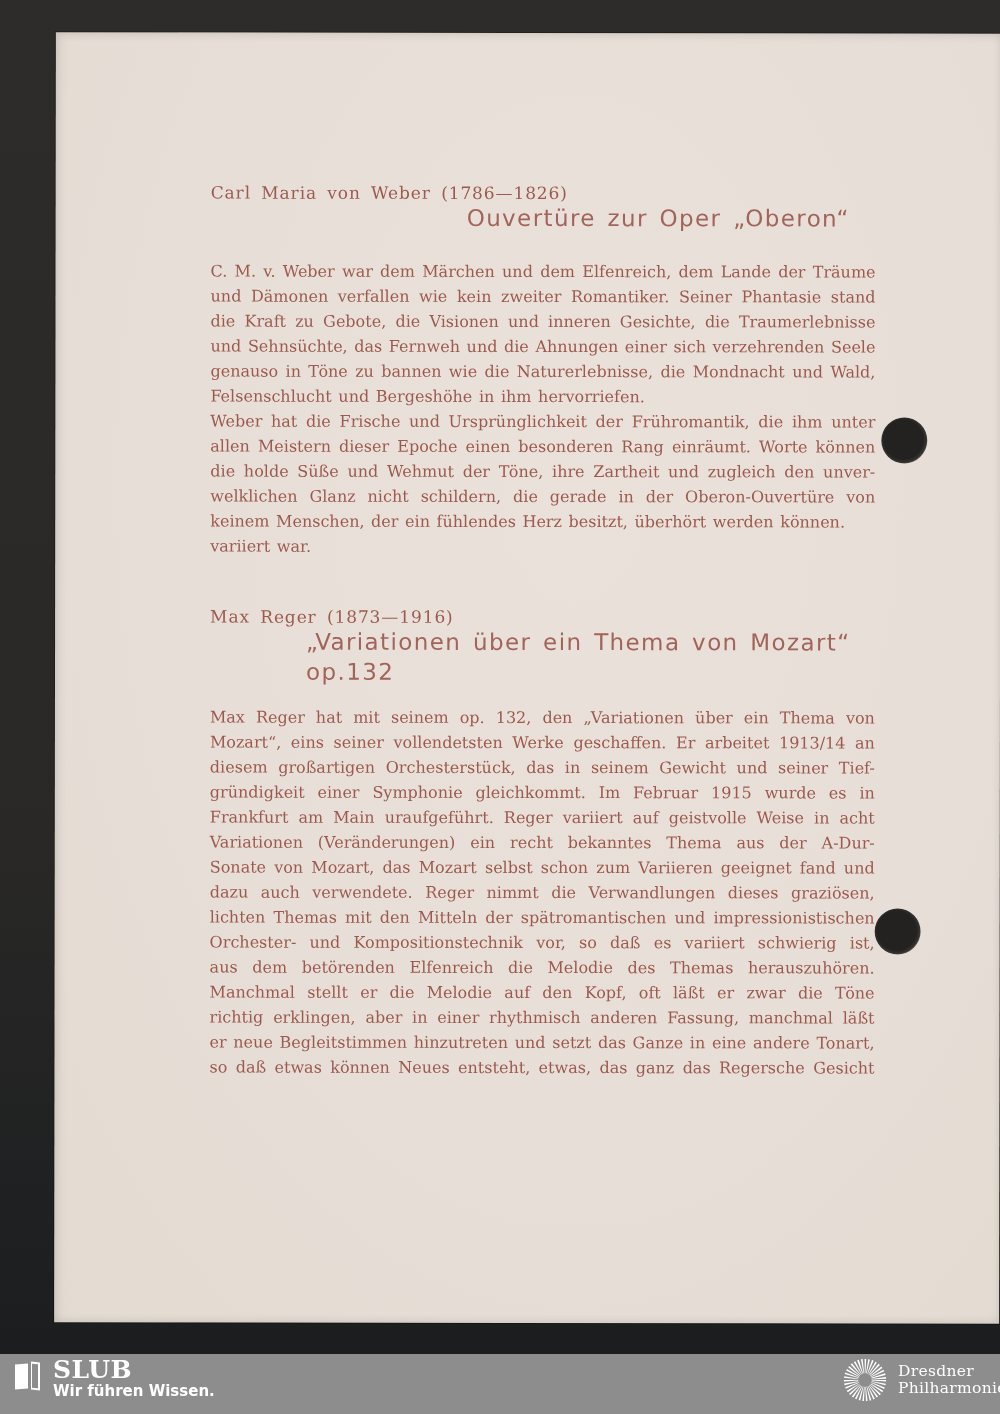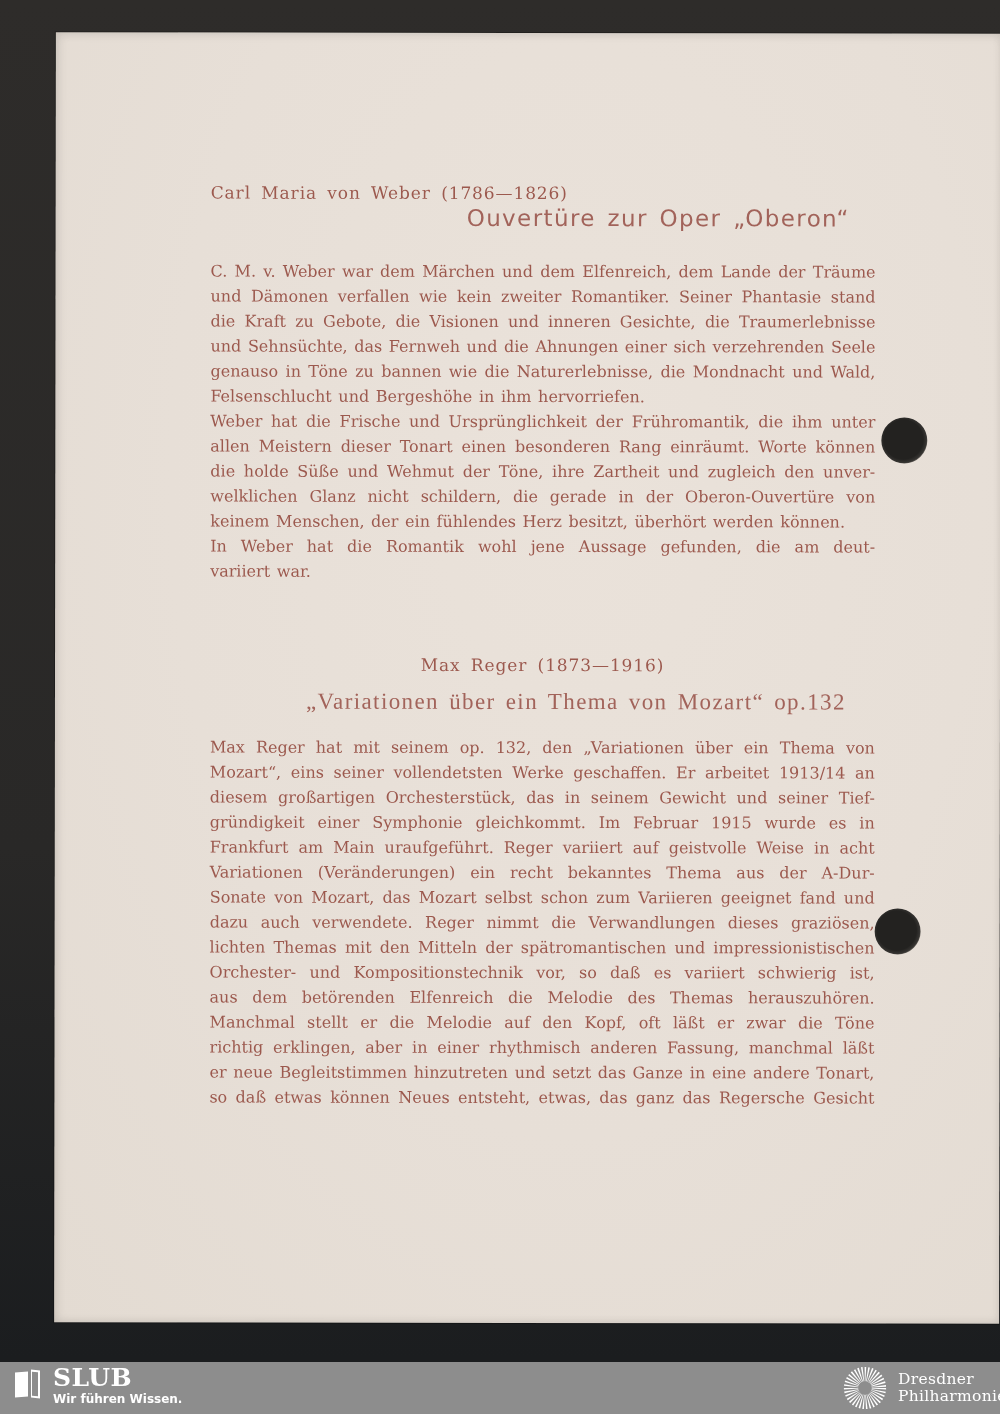--- a/index.html
+++ b/index.html
@@ -7,44 +7,44 @@
          background:linear-gradient(180deg,#2e2c2a 0%,#292827 60%,#1b1d1f 96%);
          font-family:"DejaVu Serif",serif;}
   
   .page{position:absolute;left:55px;top:33px;width:945px;height:1290px;
         background:radial-gradient(ellipse at 55% 35%, #eae2da 0%, #e7dfd7 55%, #e3dbd2 100%);
         box-shadow:inset 4px 0 10px rgba(0,0,0,.07), inset 0 4px 8px rgba(0,0,0,.05),
                    inset -2px -3px 8px rgba(0,0,0,.04), 0 0 0 1px rgba(0,0,0,.25);
         transform:rotate(.08deg);}
   .content{position:absolute;left:155px;top:0;width:665px;color:#9c594e;}
   .composer{margin-top:150px;font-size:17px;line-height:20px;letter-spacing:.9px;word-spacing:4px;}
-  .composer.second{margin-top:71px;text-align:center;}
+  .composer.second{margin-top:48px;}
   .work-title{font-family:"DejaVu Sans",sans-serif;font-weight:400;color:#a2635a;
               font-size:23px;line-height:30px;letter-spacing:1.4px;word-spacing:3px;margin-top:0;}
   .work-title.t1{margin-left:256px;}
-  .work-title.t2{margin-left:96px;margin-top:12px;font-family:Liberation Serif, serif;}
+  .work-title.t2{margin-left:96px;}
   .para{margin-top:0;font-size:16px;}
   .para.first{margin-top:26px;}
   .para.reger{margin-top:18px;}
   .line{line-height:25px;text-align:justify;text-align-last:justify;word-spacing:1.5px;white-space:nowrap;}
   .line.last{text-align-last:left;white-space:normal;}
   
   .hole{position:absolute;width:46px;height:46px;border-radius:50%;
         background:radial-gradient(circle at 48% 48%, #232220 0 58%, rgba(35,34,32,.9) 68%, rgba(90,70,55,.25) 78%, rgba(0,0,0,0) 86%);}
   .hole1{left:826px;top:384px;}
   .hole2{left:820px;top:875px;}
   
-  .footer{position:absolute;left:0;bottom:0;width:1000px;height:52px;background:#8d8d8d;}
+  .footer{position:absolute;left:0;bottom:0;width:1000px;height:60px;background:#8d8d8d;}
   .slub{position:absolute;left:15px;top:3px;display:flex;align-items:flex-start;color:#fff;cursor:pointer;}
   .book{position:relative;width:30px;height:32px;margin-top:4px;}
   .b1{position:absolute;left:0;top:3px;width:13px;height:25px;background:#fff;transform:skewY(-5deg);}
   .b2{position:absolute;left:16px;top:1px;width:6px;height:24px;border:2.5px solid #fff;border-left-width:1.5px;transform:skewY(5deg);display:block;}
   .slub-text{margin-left:8px;}
   .slub-word{font-family:"DejaVu Serif",serif;font-weight:700;font-size:25px;line-height:26px;letter-spacing:.5px;}
-  .slub-tag{font-family:"DejaVu Sans",sans-serif;font-weight:700;font-size:12px;line-height:14px;margin-top:1px;}
+  .slub-tag{font-family:"DejaVu Sans",sans-serif;font-weight:700;font-size:15px;line-height:14px;margin-top:1px;}
   .phil{position:absolute;left:841px;top:2px;display:flex;align-items:center;color:#fff;cursor:pointer;}
   .burst{display:block;}
   .phil-text{margin-left:9px;font-family:"DejaVu Serif",serif;font-size:15.5px;line-height:17px;letter-spacing:.3px;}
 </style>
 </head>
 <body>
 
 <div class="stage">
 
   <div class="page">
@@ -56,27 +56,26 @@
         <div class="para first">
             <div class="line">C. M. v. Weber war dem Märchen und dem Elfenreich, dem Lande der Träume</div>
             <div class="line">und Dämonen verfallen wie kein zweiter Romantiker. Seiner Phantasie stand</div>
             <div class="line">die Kraft zu Gebote, die Visionen und inneren Gesichte, die Traumerlebnisse</div>
             <div class="line">und Sehnsüchte, das Fernweh und die Ahnungen einer sich verzehrenden Seele</div>
             <div class="line">genauso in Töne zu bannen wie die Naturerlebnisse, die Mondnacht und Wald,</div>
             <div class="line last">Felsenschlucht und Bergeshöhe in ihm hervorriefen.</div>
           </div>
         <div class="para">
             <div class="line">Weber hat die Frische und Ursprünglichkeit der Frühromantik, die ihm unter</div>
-            <div class="line">allen Meistern dieser Tonart einen besonderen Rang einräumt. Worte können</div>
+            <div class="line">allen Meistern dieser Epoche einen besonderen Rang einräumt. Worte können</div>
             <div class="line">die holde Süße und Wehmut der Töne, ihre Zartheit und zugleich den unver-</div>
             <div class="line">welklichen Glanz nicht schildern, die gerade in der Oberon-Ouvertüre von</div>
             <div class="line last">keinem Menschen, der ein fühlendes Herz besitzt, überhört werden können.</div>
           </div>
         <div class="para">
-            <div class="line">In Weber hat die Romantik wohl jene Aussage gefunden, die am deut-</div>
             <div class="line last">variiert war.</div>
           </div>
       </section>
 
       <section>
         <div class="composer second">Max Reger (1873—1916)</div>
         <div class="work-title t2">„Variationen über ein Thema von Mozart“ op.132</div>
         <div class="para reger">
             <div class="line">Max Reger hat mit seinem op. 132, den „Variationen über ein Thema von</div>
             <div class="line">Mozart“, eins seiner vollendetsten Werke geschaffen. Er arbeitet 1913/14 an</div>

